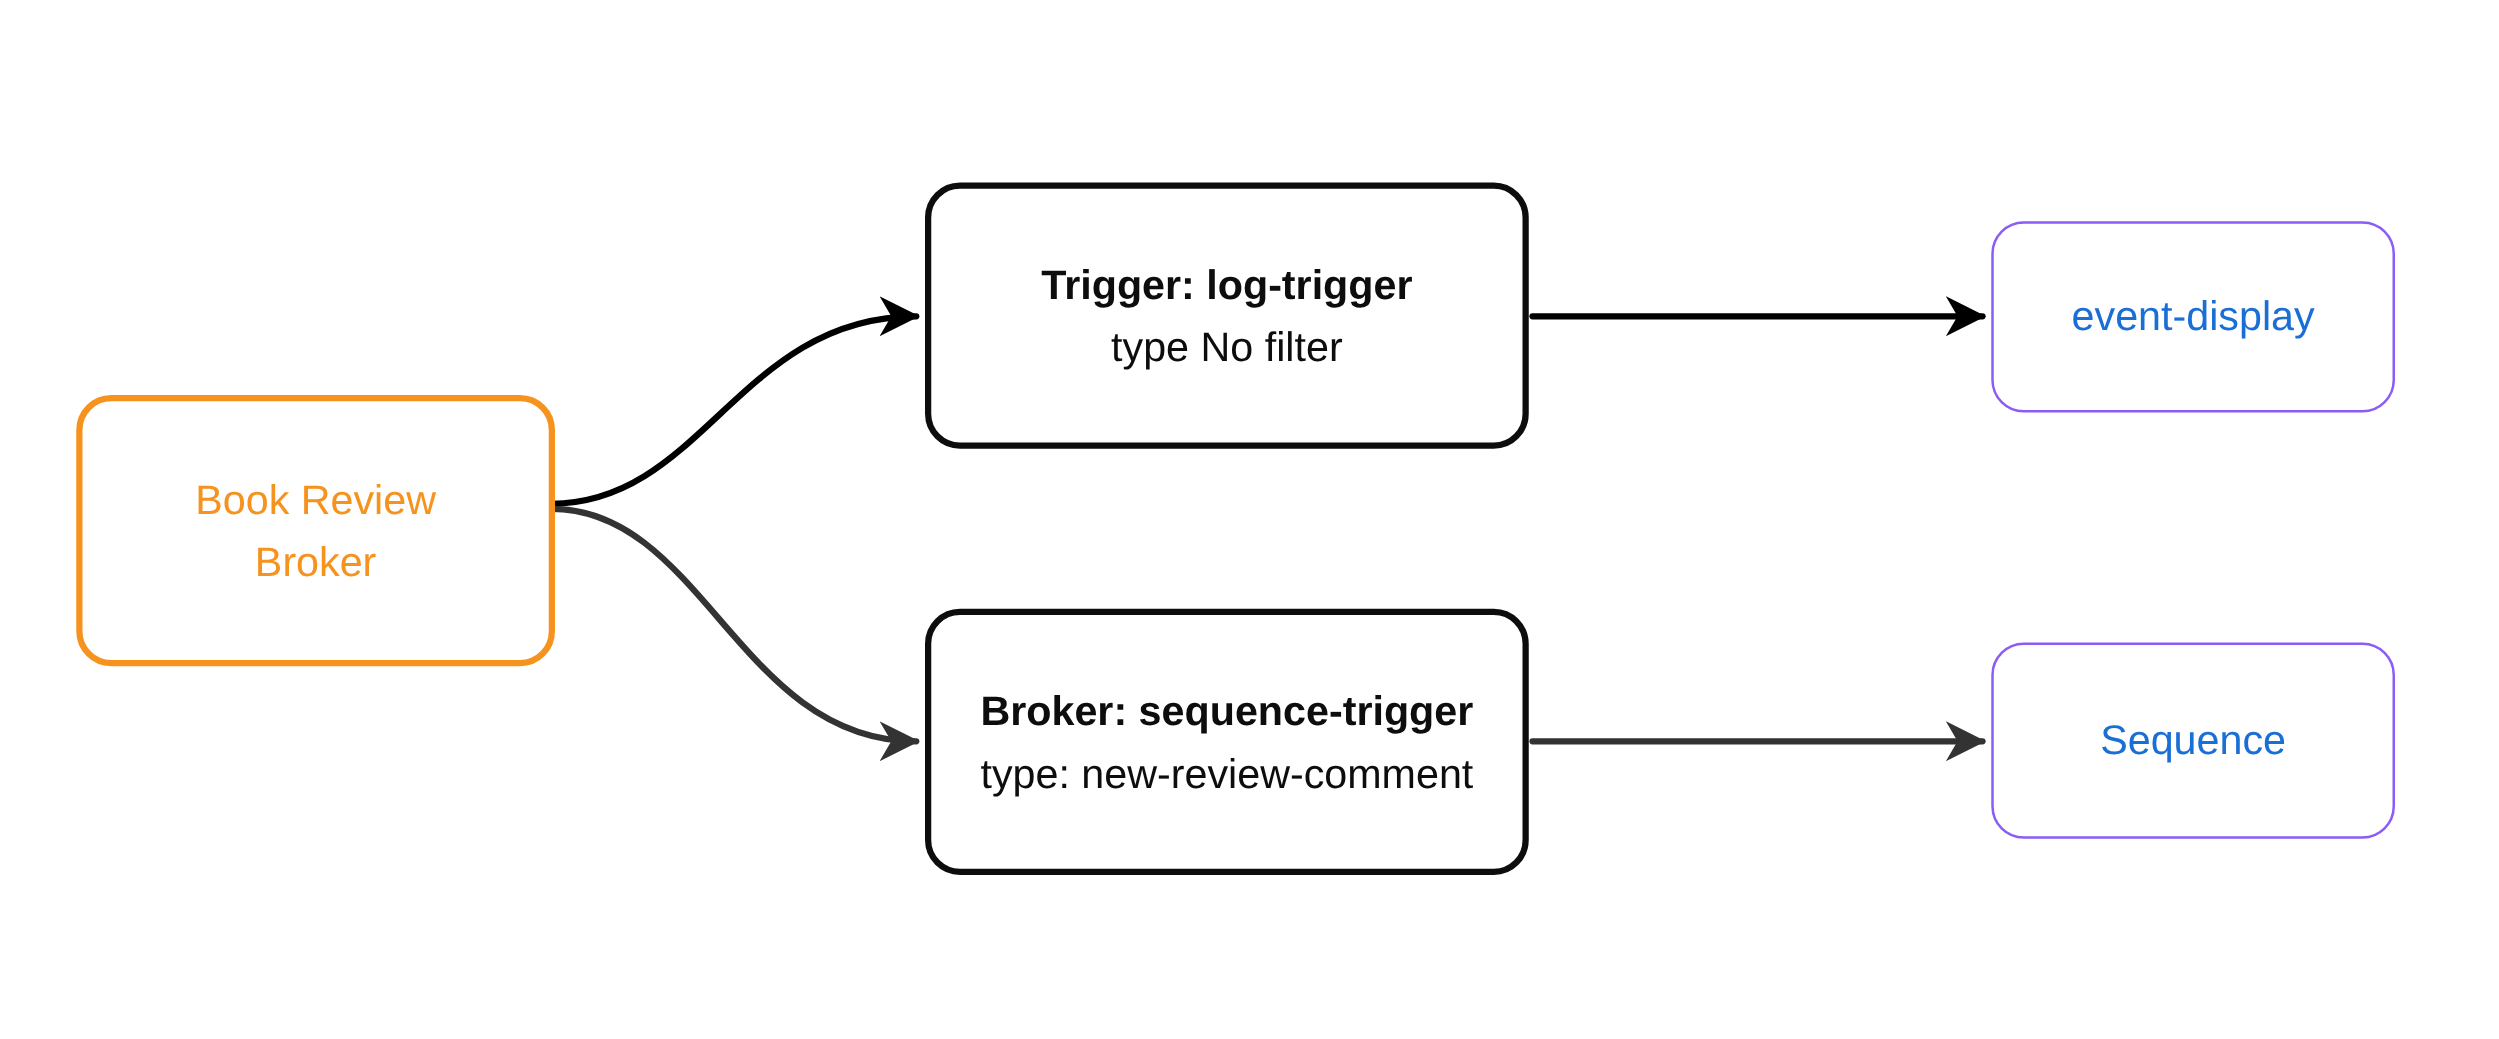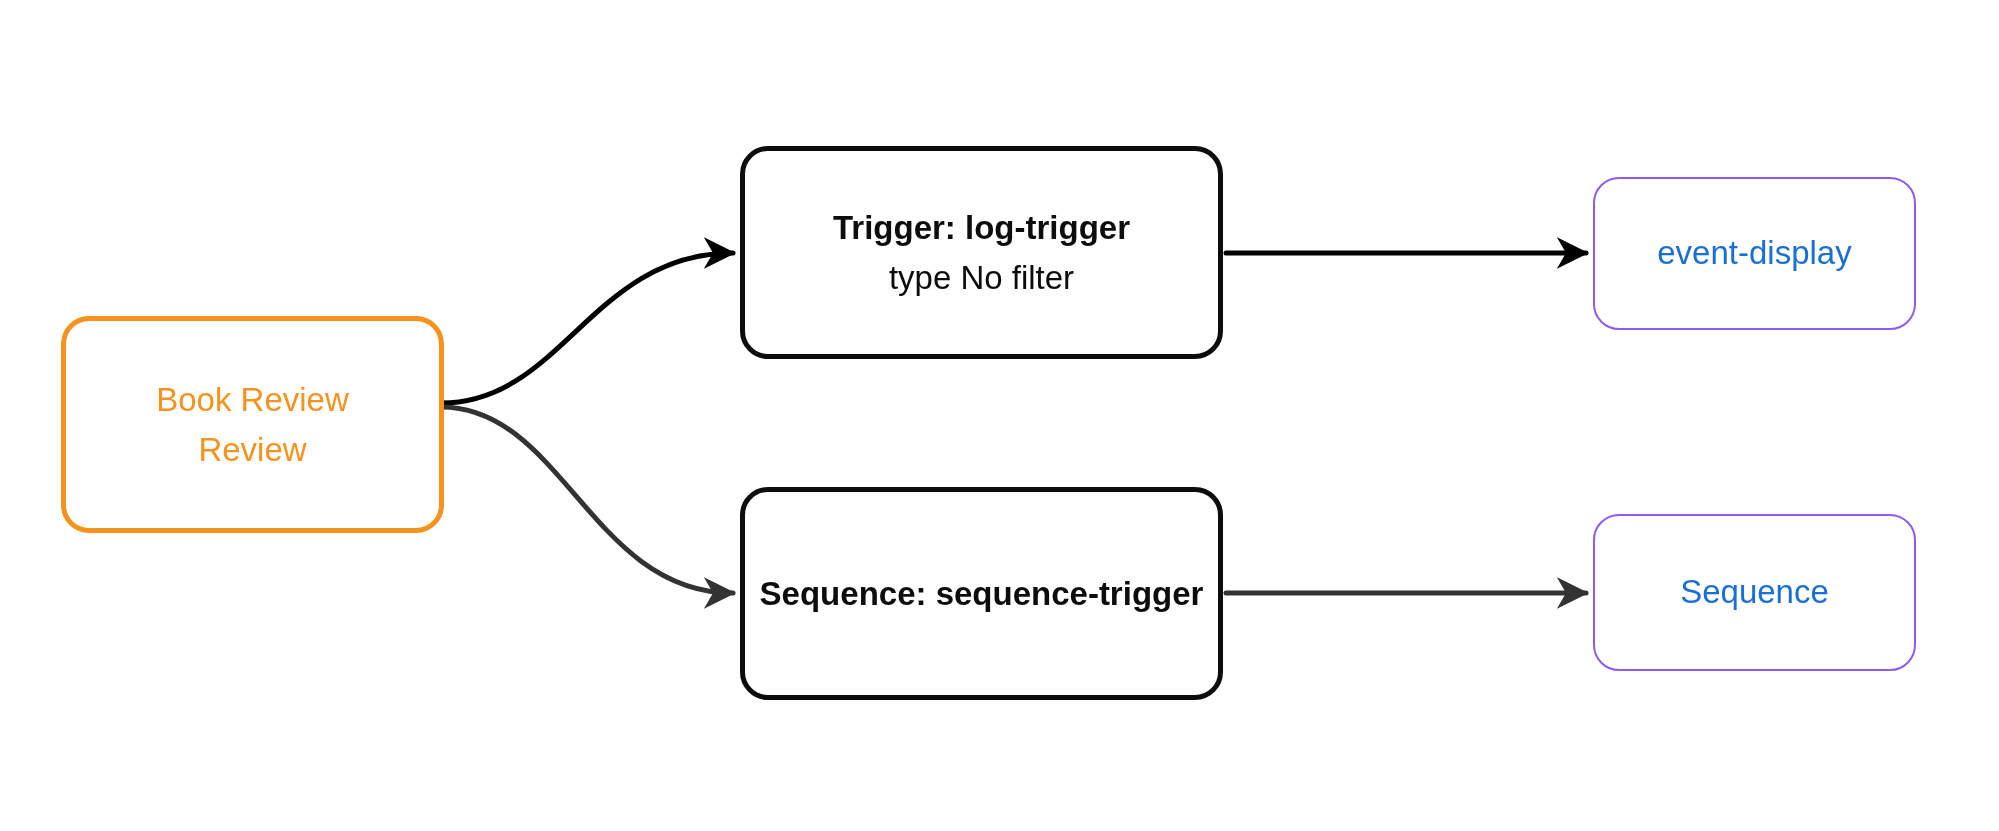--- a/index.html
+++ b/index.html
@@ -93,30 +93,31 @@
 
     <path class="edge-path" d="M 441 407 C 562 407 592 593 733 593" marker-end="url(#arrow-gray)" stroke="#333333"></path>
 
     <path class="edge-path" d="M 1226 253 L 1586 253" marker-end="url(#arrow-black)" stroke="#000000"></path>
 
     <path class="edge-path" d="M 1226 593 L 1586 593" marker-end="url(#arrow-gray)" stroke="#333333"></path>
   </svg>
 
   <div class="node node-broker">
     <span>Book Review</span>
-    <span>Review</span>
+    <span>Broker</span>
   </div>
 
   <div class="node node-trigger node-trigger-top">
     <span class="trigger-title">Trigger: log-trigger</span>
     <span class="trigger-subtitle">type No filter</span>
   </div>
 
   <div class="node node-trigger node-trigger-bottom">
-    <span class="trigger-title">Sequence: sequence-trigger</span>
+    <span class="trigger-title">Broker: sequence-trigger</span>
+    <span class="trigger-subtitle">type: new-review-comment</span>
   </div>
 
   <div class="node node-blue node-blue-top">
     <span>event-display</span>
   </div>
 
   <div class="node node-blue node-blue-bottom">
     <span>Sequence</span>
   </div>
 

